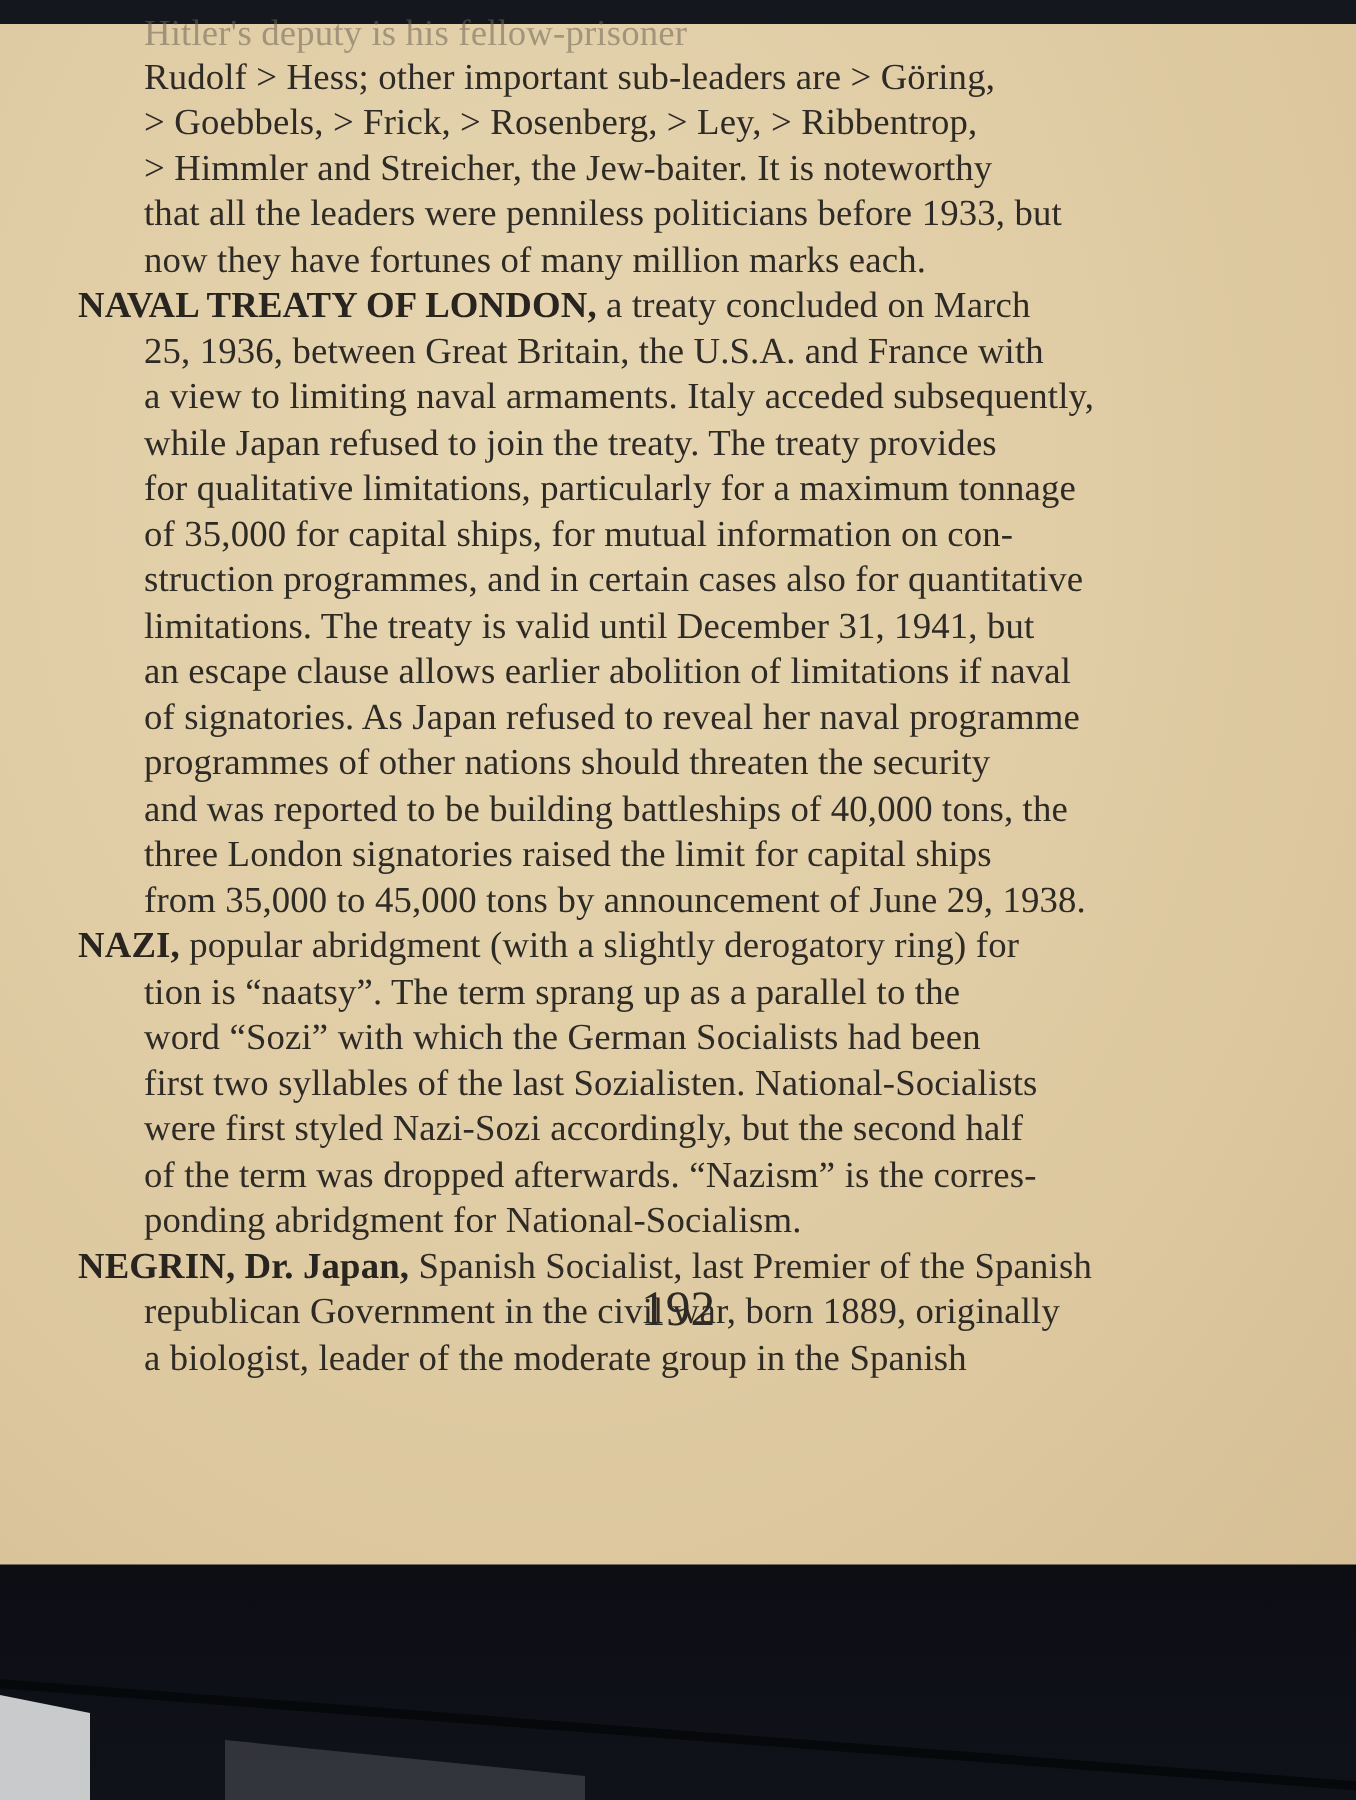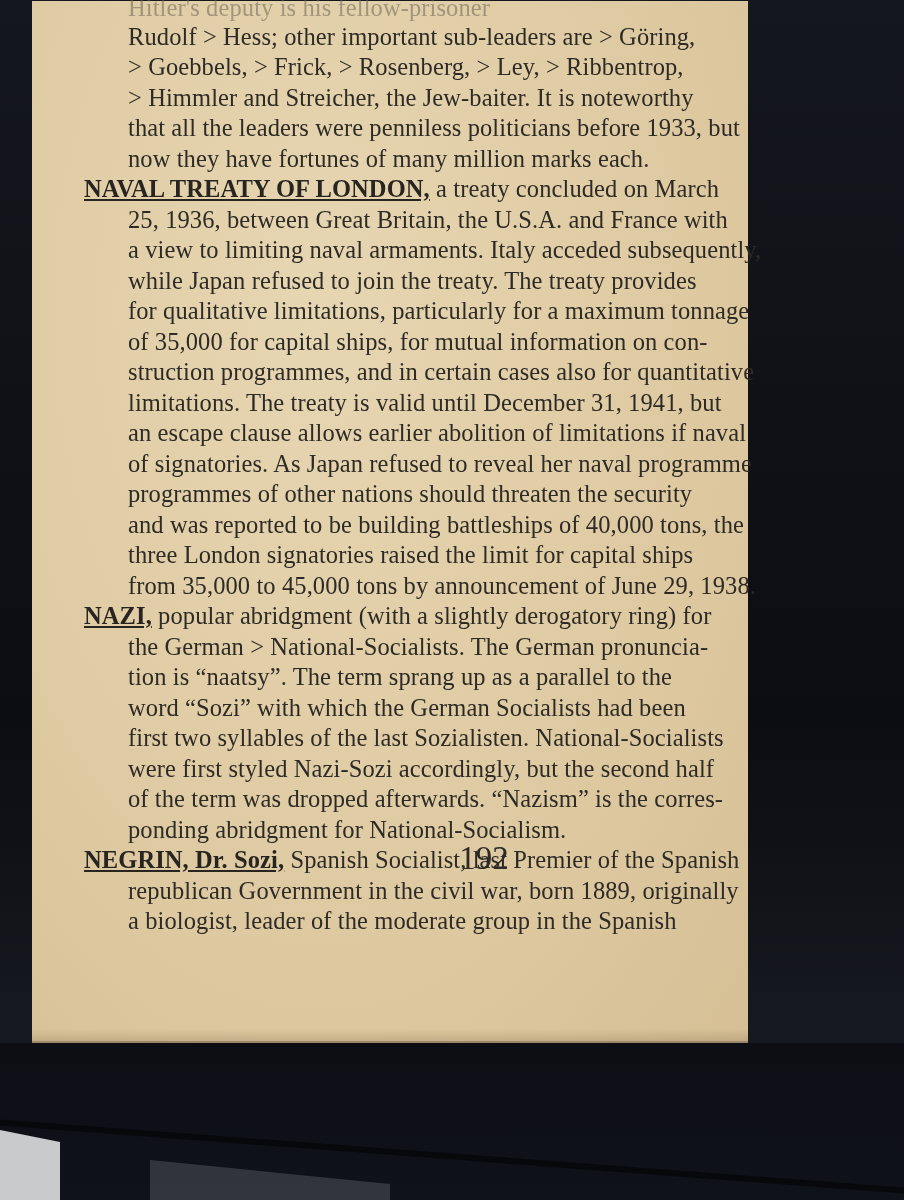--- a/index.html
+++ b/index.html
@@ -13,28 +13,27 @@
     .scene {
       position: relative;
       width: 904px;
       height: 1200px;
       overflow: hidden;
       background: linear-gradient(180deg, #15171e 0%, #0c0d12 60%, #1c1f27 100%);
     }
     .page {
       position: absolute;
       left: 0;
-      top: 1px;
-      width: 716px;
+      top: 16px;
+      width: 904px;
       height: 1040px;
       background:
         radial-gradient(ellipse at 40% 30%, #e6d6b2 0%, #dfcba3 55%, #d6bf95 100%);
       border-bottom: 3px solid #9a8868;
       transform-origin: 50% 100%;
-      margin-left: 32px;
     }
     .page::after {
       content: "";
       position: absolute;
       left: 0; right: 0; bottom: 0;
       height: 12px;
       background: linear-gradient(180deg, rgba(0,0,0,0) 0%, rgba(90,70,40,0.18) 100%);
     }
     .text-block {
       position: absolute;
@@ -56,21 +55,20 @@
       padding-left: 12px;
     }
     .line.cut {
       color: #6d6557;
       opacity: 0.55;
       transform: translateY(2px);
     }
     .entry-term {
       font-weight: bold;
       color: #28241f;
-      text-decoration: underline;
     }
     .em {
     }
     .page-number {
       position: absolute;
       left: 0;
       width: 904px;
       top: 839px;
       text-align: center;
       font-family: "Liberation Serif", "DejaVu Serif", serif;
@@ -137,29 +135,28 @@
       <span class="line">struction programmes, and in certain cases also for quantitative</span>
       <span class="line">limitations. The treaty is valid until December 31, 1941, but</span>
       <span class="line">an escape clause allows earlier abolition of limitations if naval</span>
       <span class="line">of signatories. As Japan refused to reveal her naval programme</span>
       <span class="line">programmes of other nations should threaten the security</span>
       <span class="line">and was reported to be building battleships of 40,000 tons, the</span>
       <span class="line">three London signatories raised the limit for capital ships</span>
       <span class="line">from 35,000 to 45,000 tons by announcement of June 29, 1938.</span>
 
       <span class="line head"><span class="entry-term">NAZI,</span><span> popular abridgment (with a slightly derogatory ring) for</span></span>
-      <span class="line">the German &gt; National-Socialists. The German pronuncia-</span>
       <span class="line">tion is “naatsy”. The term sprang up as a parallel to the</span>
       <span class="line">word “Sozi” with which the German Socialists had been</span>
       <span class="line"><span>first two syllables of the last </span><span class="em">Sozialisten.</span><span> National-Socialists</span></span>
       <span class="line">were first styled Nazi-Sozi accordingly, but the second half</span>
       <span class="line">of the term was dropped afterwards. “Nazism” is the corres-</span>
       <span class="line">ponding abridgment for National-Socialism.</span>
 
-      <span class="line head"><span class="entry-term">NEGRIN, Dr. Sozi,</span><span> Spanish Socialist, last Premier of the Spanish</span></span>
+      <span class="line head"><span class="entry-term">NEGRIN, Dr. Japan,</span><span> Spanish Socialist, last Premier of the Spanish</span></span>
       <span class="line">republican Government in the civil war, born 1889, originally</span>
       <span class="line">a biologist, leader of the moderate group in the Spanish</span>
     </div>
 
     <div class="page-number">192</div>
   </div>
 
   <div class="below-page"></div>
   <div class="light-patch"></div>
   <div class="light-patch-2"></div>

